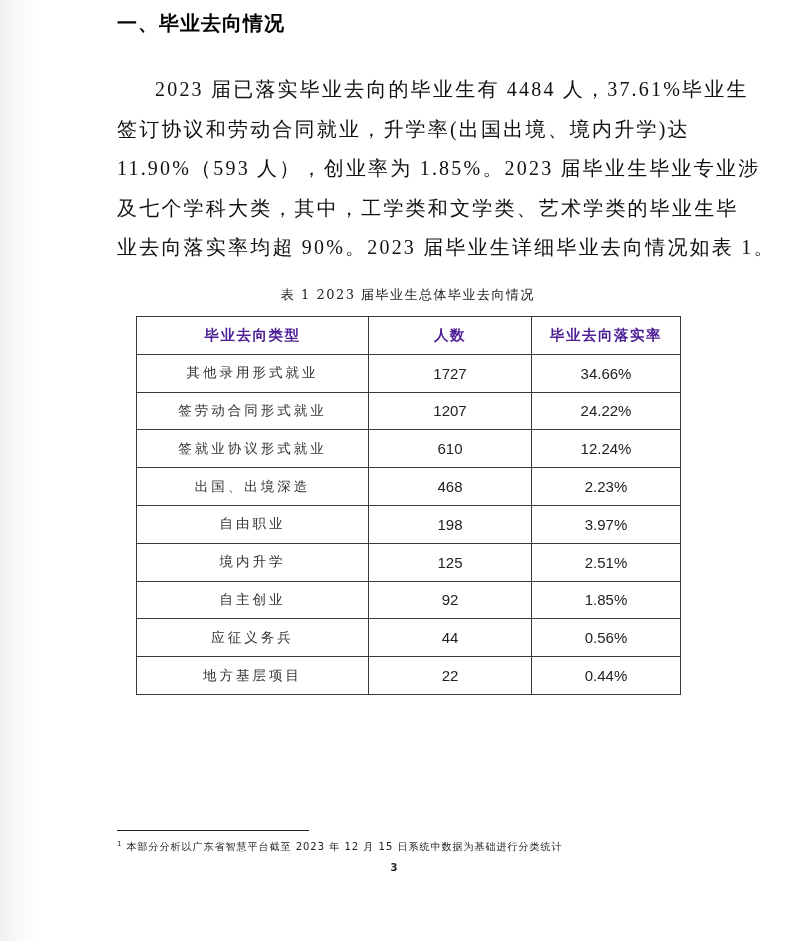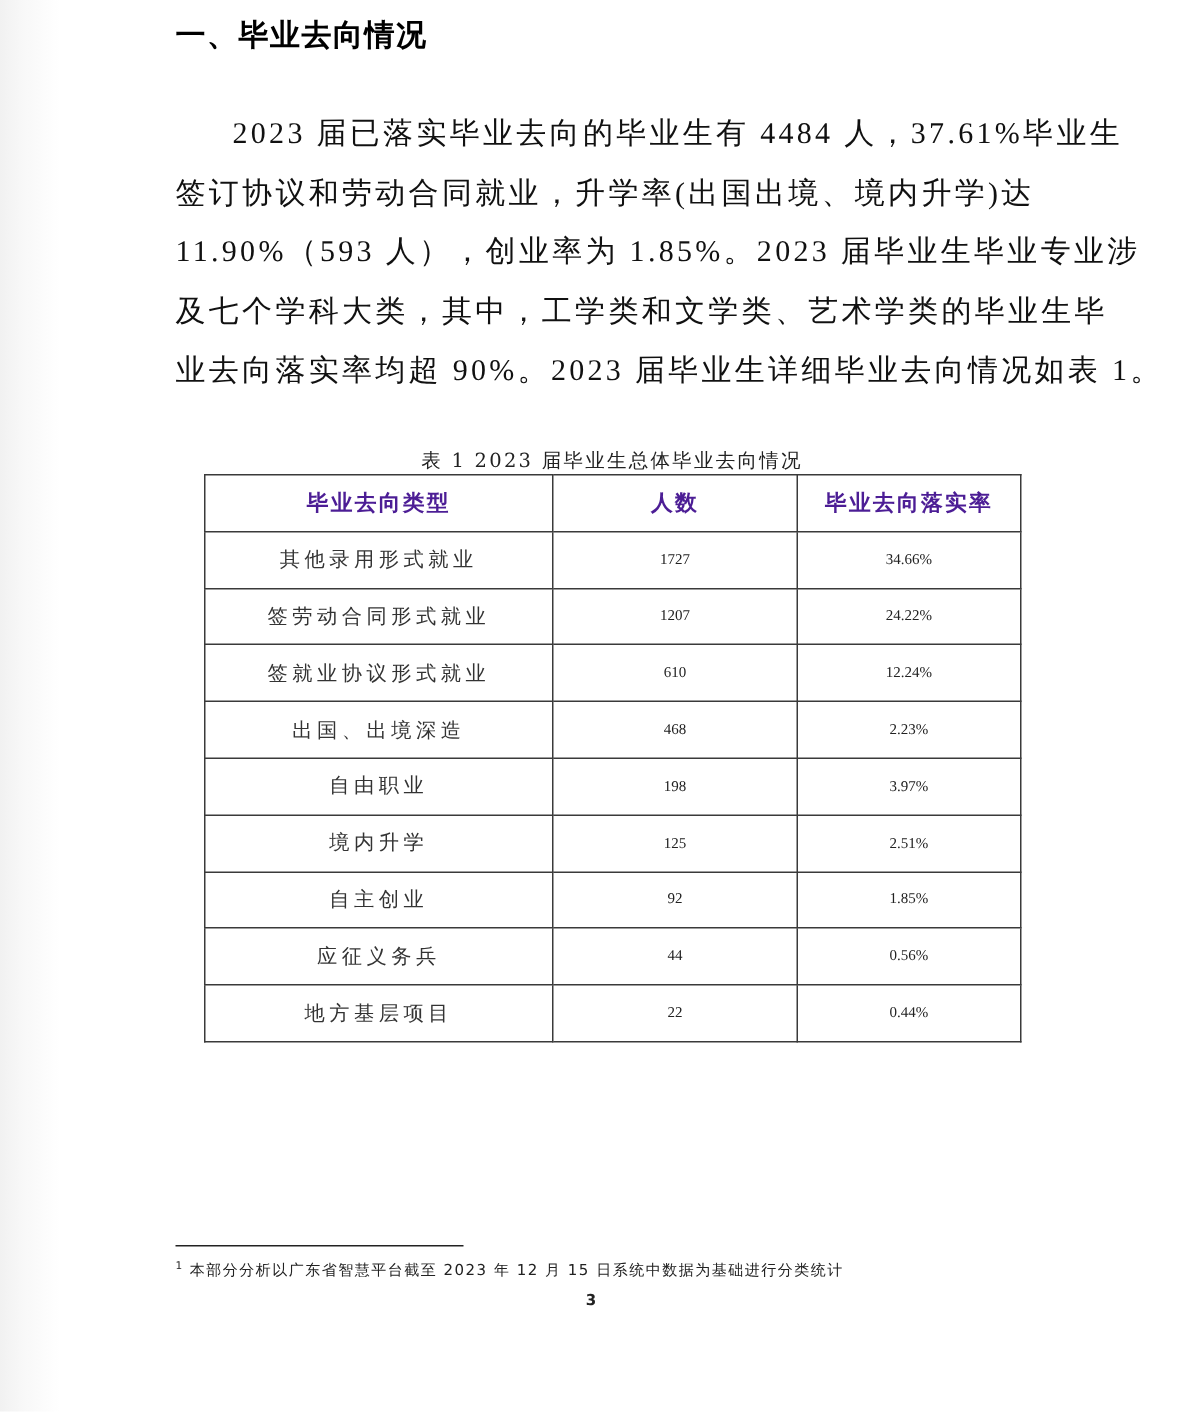--- a/index.html
+++ b/index.html
@@ -20,38 +20,38 @@
   }
   .para {
     position: absolute; left: 117px; top: 70px; width: 560px;
     font-size: 20px; line-height: 39.5px; color: #111;
     text-align: justify; letter-spacing: 2.2px;
     font-family: Liberation Serif, serif;
   }
   .para .line { display: block; white-space: nowrap; height: 39.5px; }
   .para .indent { padding-left: 38px; }
   .caption {
-    position: absolute; left: 136px; top: 298px; width: 544px;
+    position: absolute; left: 136px; top: 286px; width: 544px;
     text-align: center; font-size: 13px; color: #222; letter-spacing: 1.5px;
   }
   table.tbl {
     position: absolute; left: 136px; top: 316px; width: 544px;
     border-collapse: collapse; table-layout: fixed;
   }
   table.tbl th, table.tbl td {
     border: 1.5px solid #3a3a3a; text-align: center;
     height: 36.8px; padding: 0;
   }
   table.tbl th {
     font-family: "DejaVu Sans", "Liberation Sans", sans-serif;
     font-weight: bold; font-size: 14.5px; letter-spacing: 1.5px; color: #4c1d95;
   }
   table.tbl td { font-size: 14px; color: #222; }
   table.tbl td.type { letter-spacing: 3px; font-family: "DejaVu Sans", sans-serif; font-size: 13.5px; color: #333; }
-  table.tbl td.num { font-family: Liberation Serif, serif; font-size: 10px; }
+  table.tbl td.num { font-family: Liberation Sans, sans-serif; font-size: 15px; }
   .fn-rule {
     position: absolute; left: 117px; top: 830px; width: 192px; height: 0;
     border-top: 1px solid #222;
   }
   .footnote {
     position: absolute; left: 117px; top: 840px;
     font-family: "DejaVu Sans", sans-serif; font-size: 10px; color: #222; letter-spacing: 1px;
   }
   .footnote sup { font-size: 7px; margin-right: 4px; }
   .page-num {

